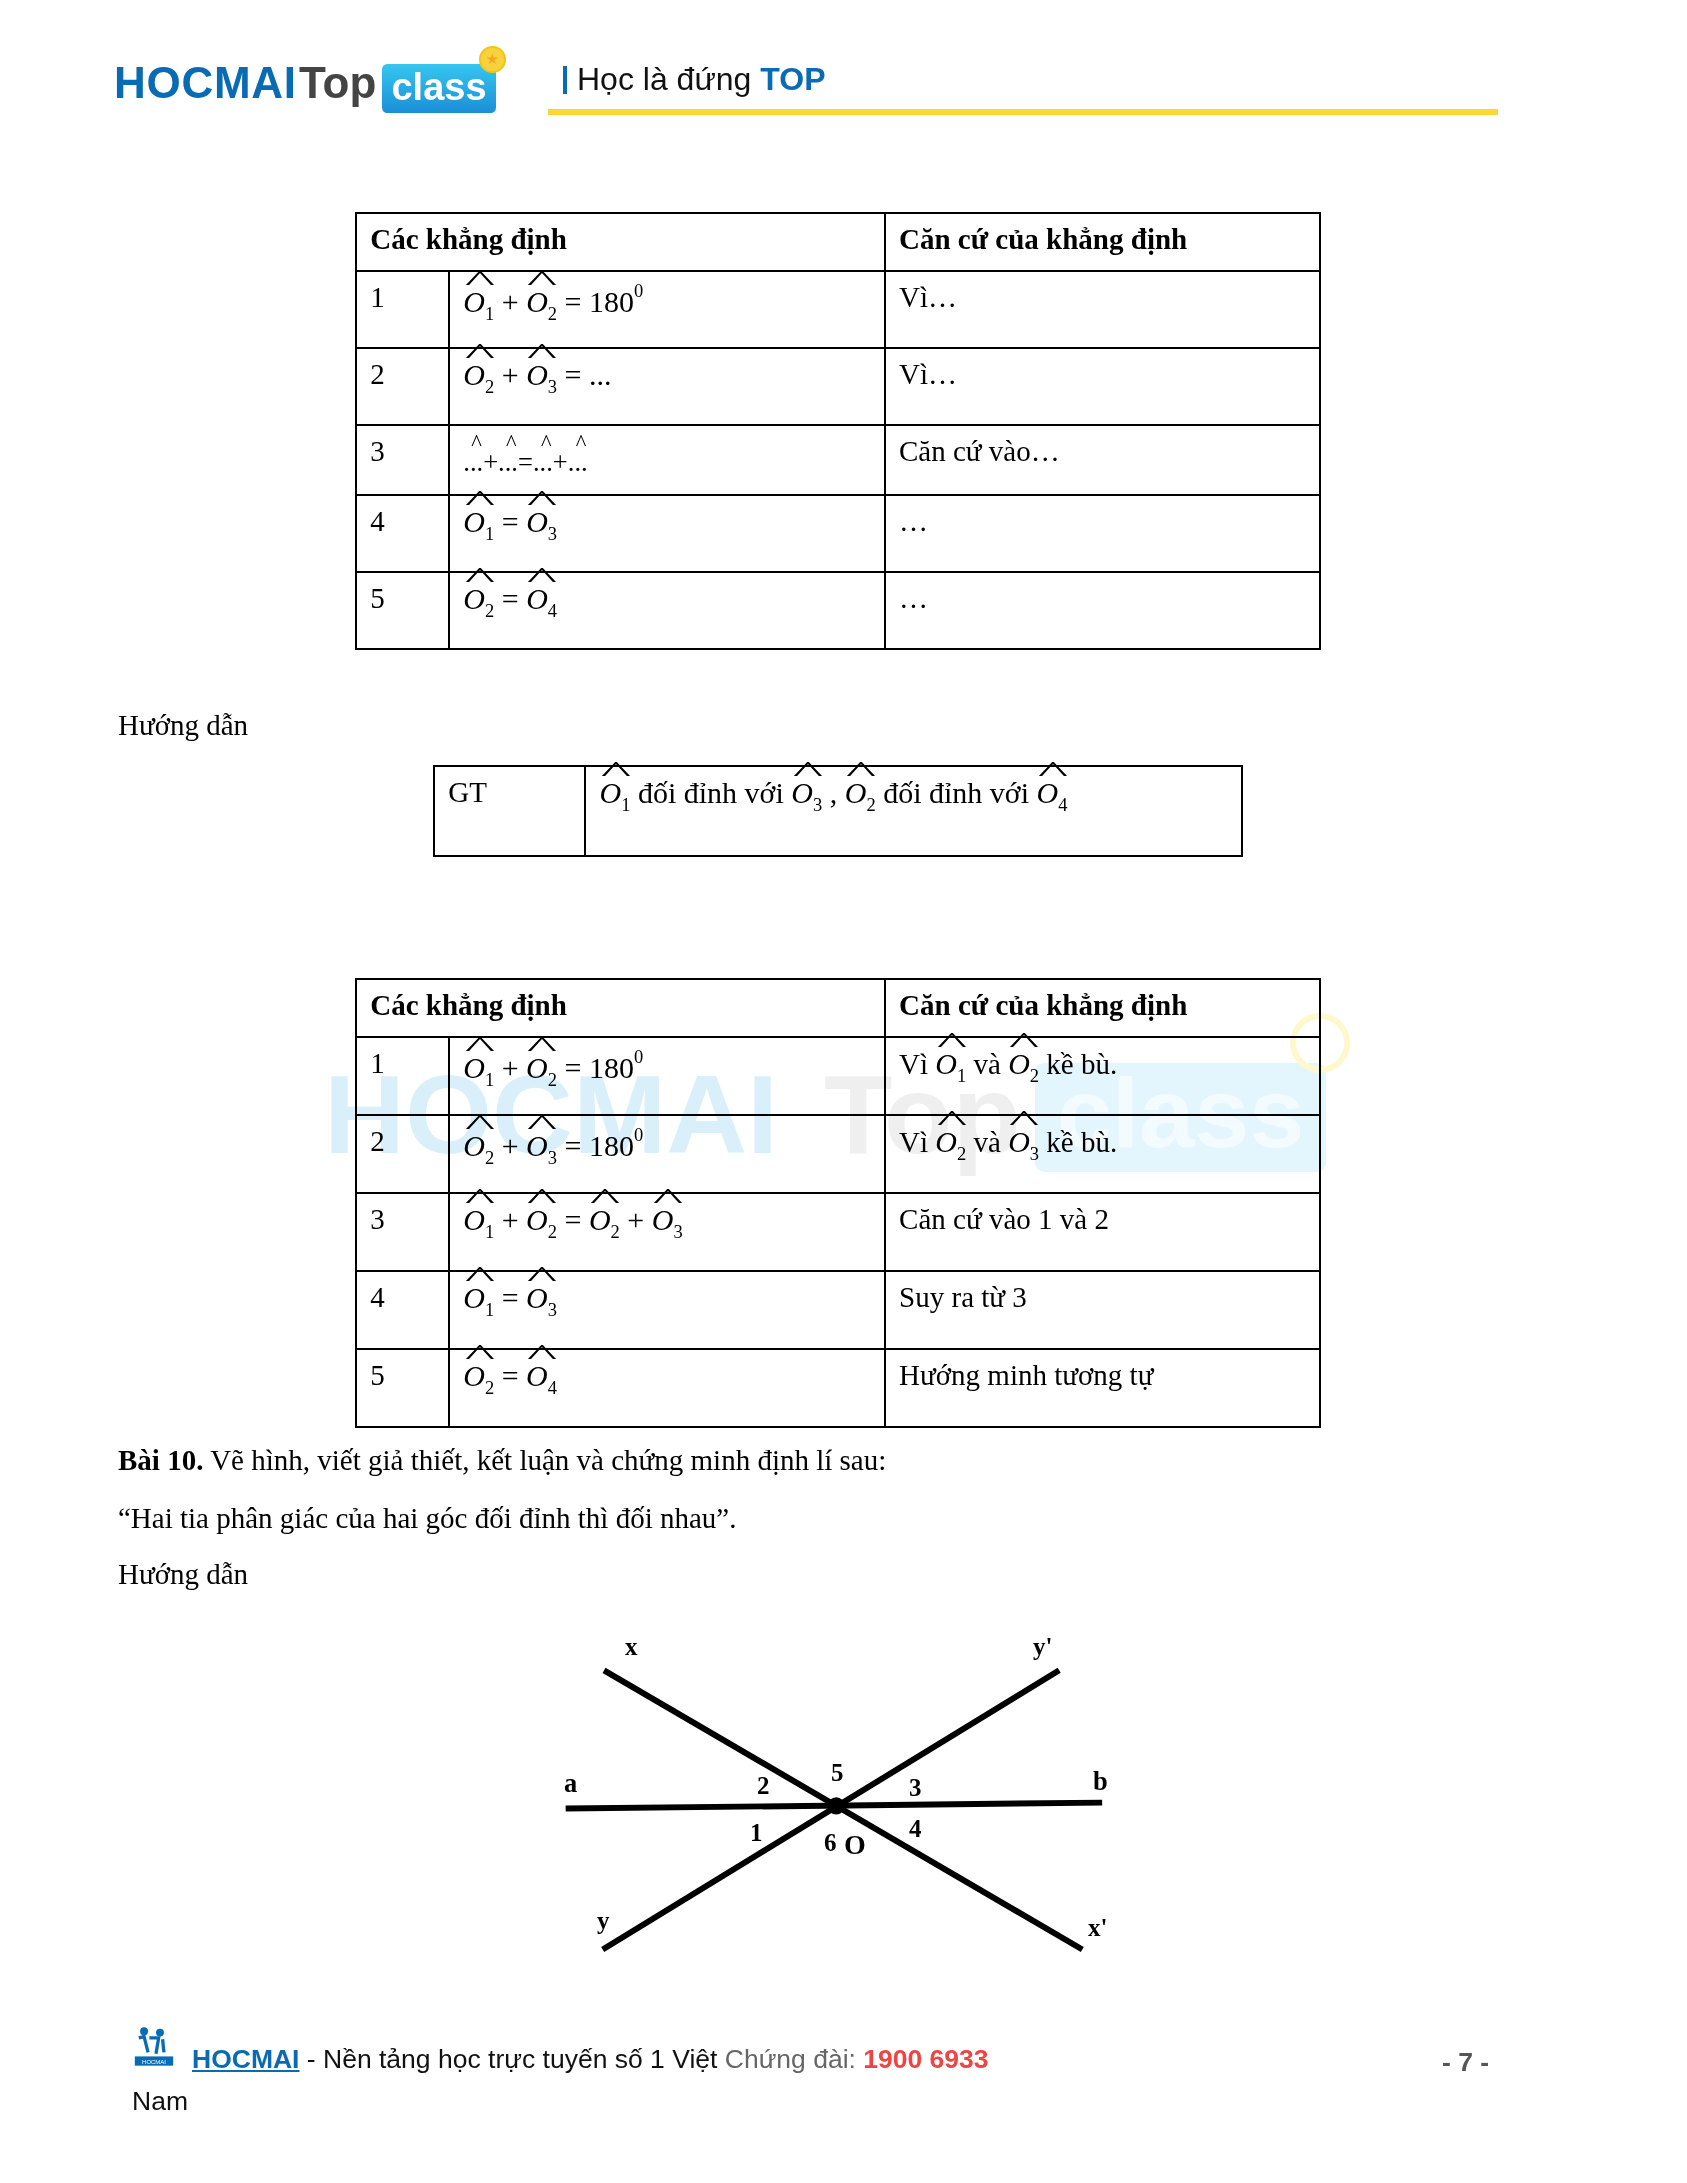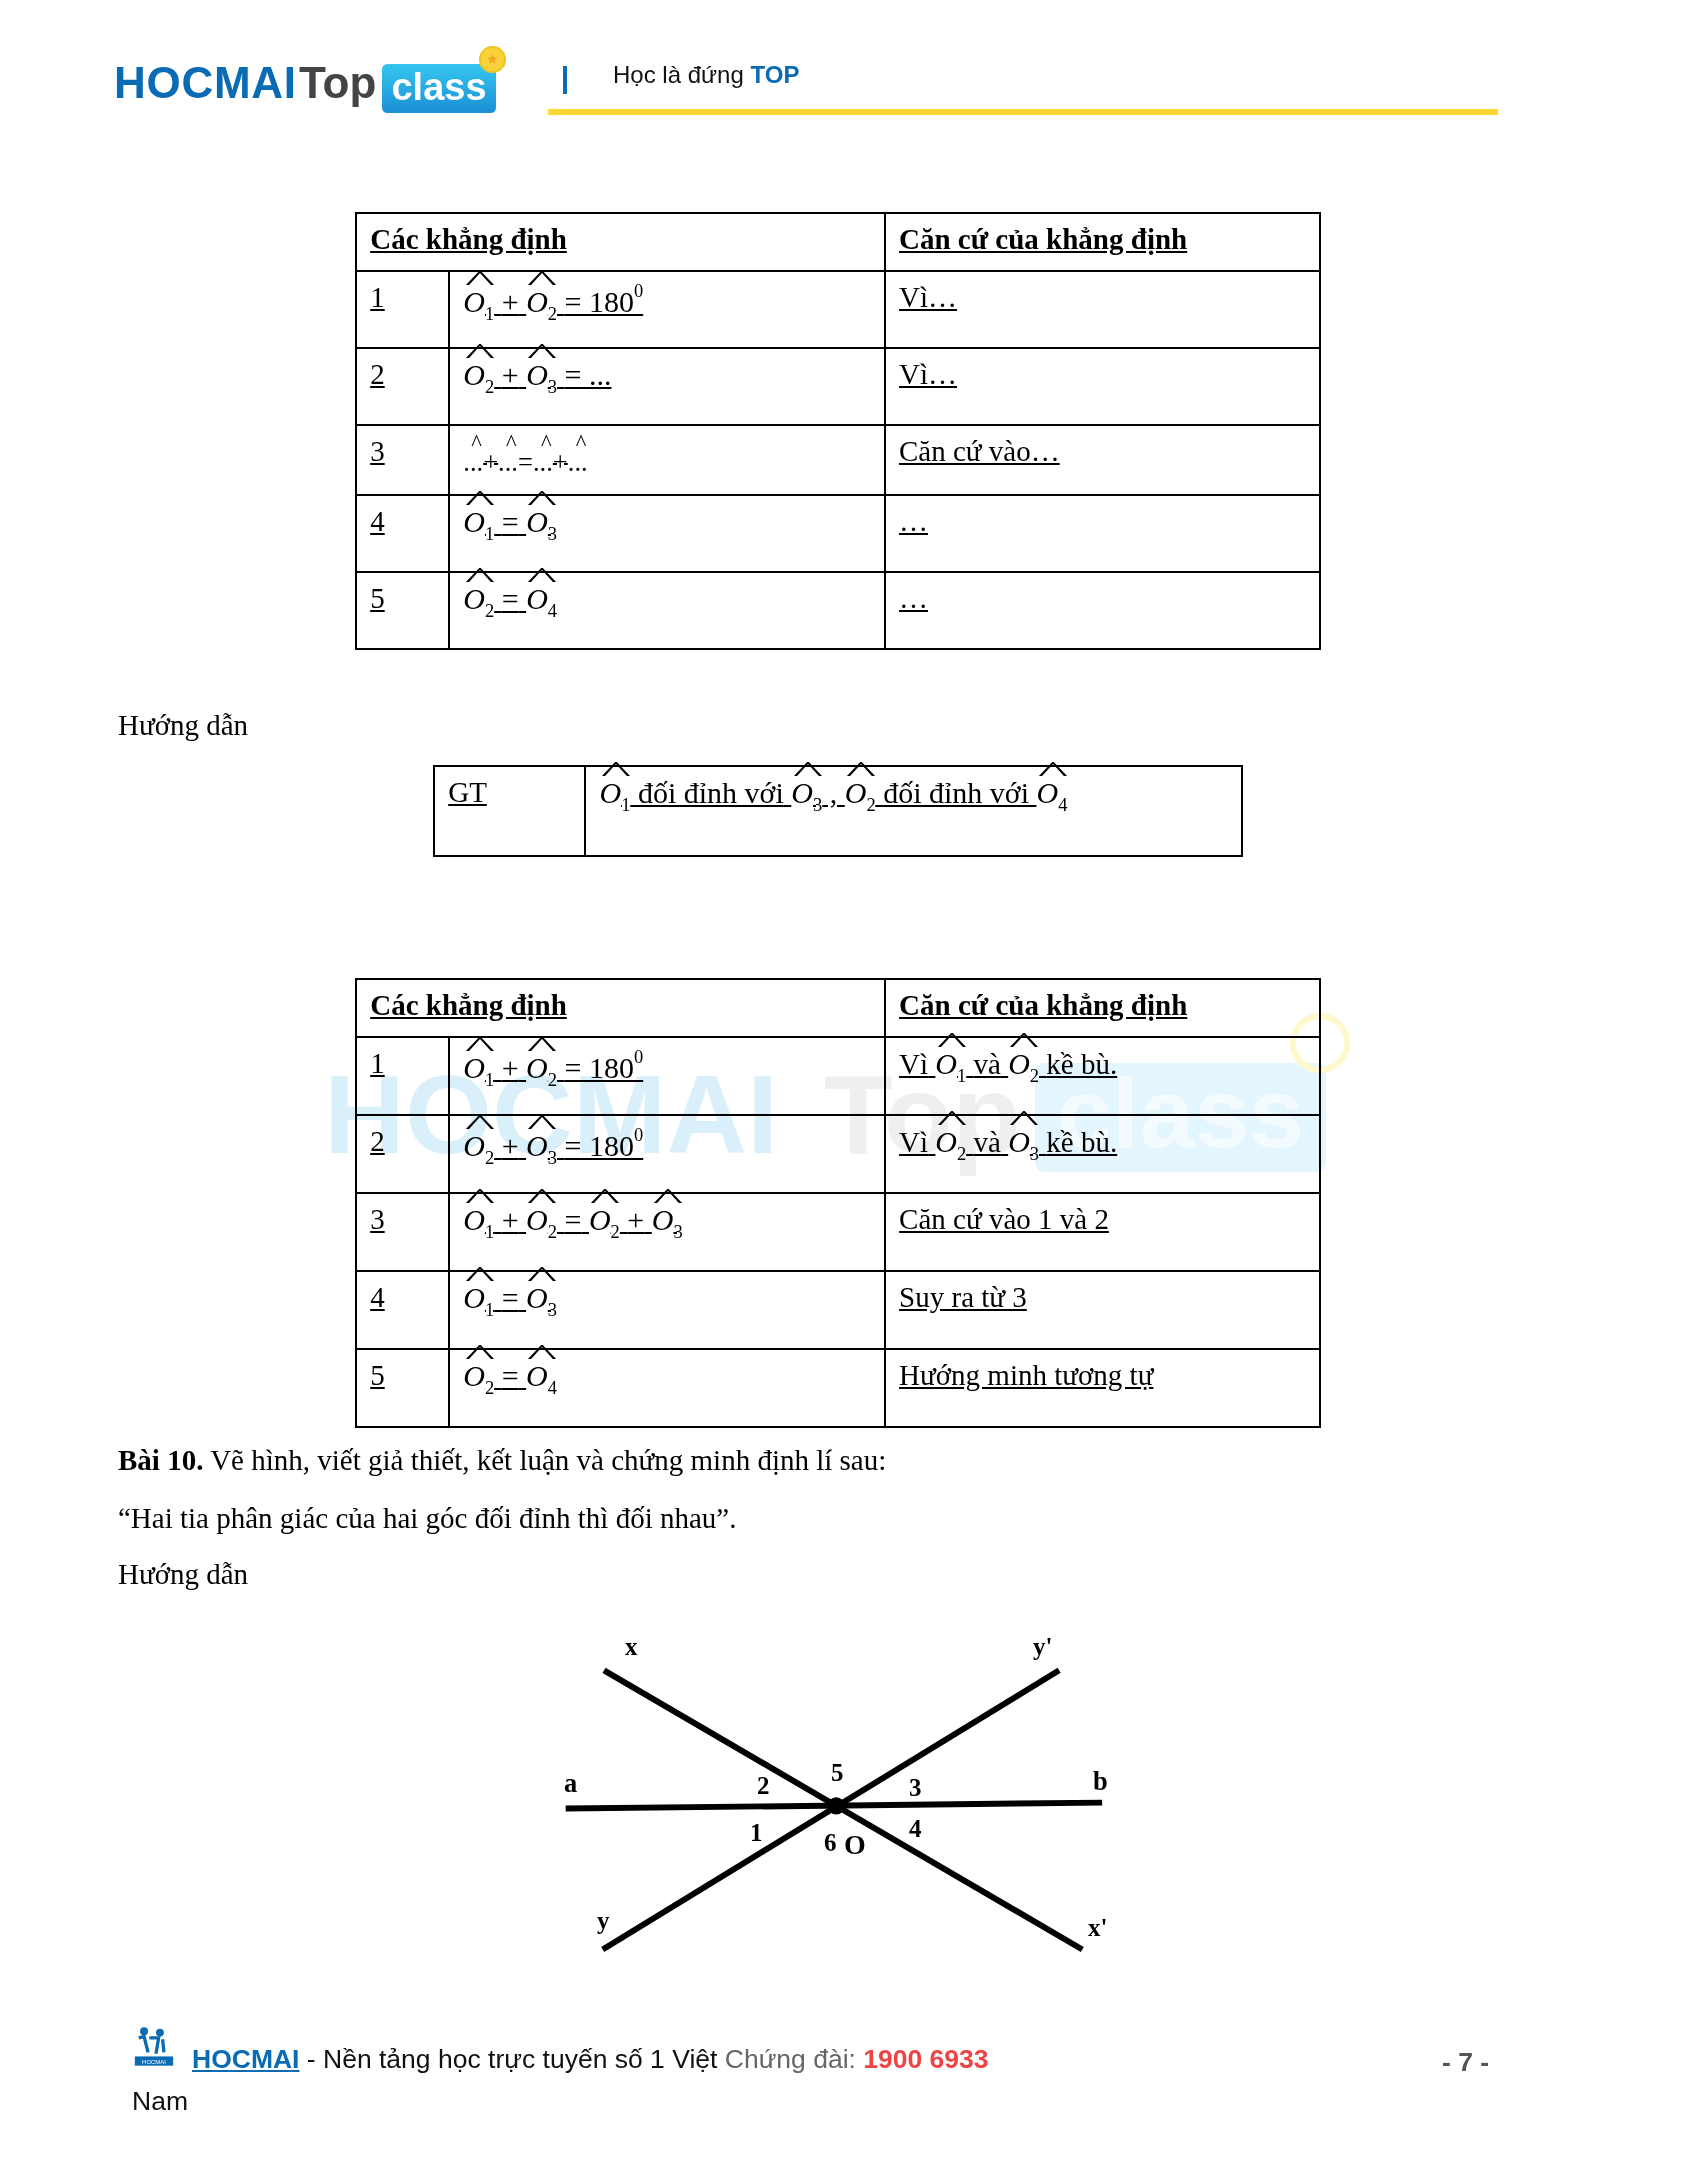--- a/index.html
+++ b/index.html
@@ -5,26 +5,26 @@
   html, body { margin:0; padding:0; background:#ffffff; }
   body { width:1687px; height:2183px; position:relative; overflow:hidden; font-family:"Liberation Serif", serif; color:#000; }
   .abs { position:absolute; }
 
   
   .logo-hocmai { position:absolute; left:114px; top:58px; font-family:"Liberation Sans", sans-serif; font-weight:700; font-size:44px; color:#0a6bb5; letter-spacing:0.7px; }
   .logo-top { position:absolute; left:299px; top:58px; font-family:"Liberation Sans", sans-serif; font-weight:700; font-size:44px; color:#444; }
   .logo-class { position:absolute; left:382px; top:64px; width:114px; height:49px; border-radius:5.3px; background:linear-gradient(#36c6f0,#1a8fd6); color:#fff; font-family:"Liberation Sans", sans-serif; font-weight:700; font-size:38px; text-align:center; line-height:46px; }
   .logo-star { position:absolute; left:479px; top:46px; width:26.5px; height:26.5px; border-radius:50%; background:#f7d23a; border:2px solid #f0c419; box-sizing:border-box; color:#f5a623; font-size:14.6px; text-align:center; line-height:22.5px; }
   .slogan-bar { position:absolute; left:563px; top:66px; width:4px; height:28px; background:#0a6bb5; }
-  .slogan { position:absolute; left:577px; top:61px; font-family:"Liberation Sans", sans-serif; font-size:24px; color:#111; white-space:nowrap;margin-left:36px; }
+  .slogan { position:absolute; left:577px; top:61px; font-family:"Liberation Sans", sans-serif; font-size:32px; color:#111; white-space:nowrap; }
   .slogan b { color:#0a6bb5; font-weight:700; }
   .yellow-line { position:absolute; left:548px; top:109px; width:950px; height:6px; background:#fdd835; }
 
   
-  table.t { position:absolute; border-collapse:collapse; font-family:"Liberation Serif", serif; font-size:29px;text-decoration:underline; }
+  table.t { position:absolute; border-collapse:collapse; font-family:"Liberation Serif", serif; font-size:29px; }
   table.t td, table.t th { border:2px solid #000; vertical-align:top; text-align:left; padding:9.3px 13.2px; font-weight:normal; }
   table.t th { font-weight:700; }
   .num { width:65px; }
   .math { font-family:"Liberation Serif", serif; font-style:italic; font-size:30px; white-space:nowrap; }
   .math .up { font-style:normal; }
   .ang { position:relative; display:inline-block; }
   .ang::before { content:"^"; position:absolute; left:1.3px; top:-20px; font-style:normal; font-size:29px; transform:scaleX(2.2); transform-origin:left; }
   .sub { font-size:18.5px; font-style:normal; vertical-align:-8px; }
   .sup { font-size:18.5px; font-style:normal; vertical-align:14.6px; }
   .hat-dots { position:relative; display:inline-block; }

